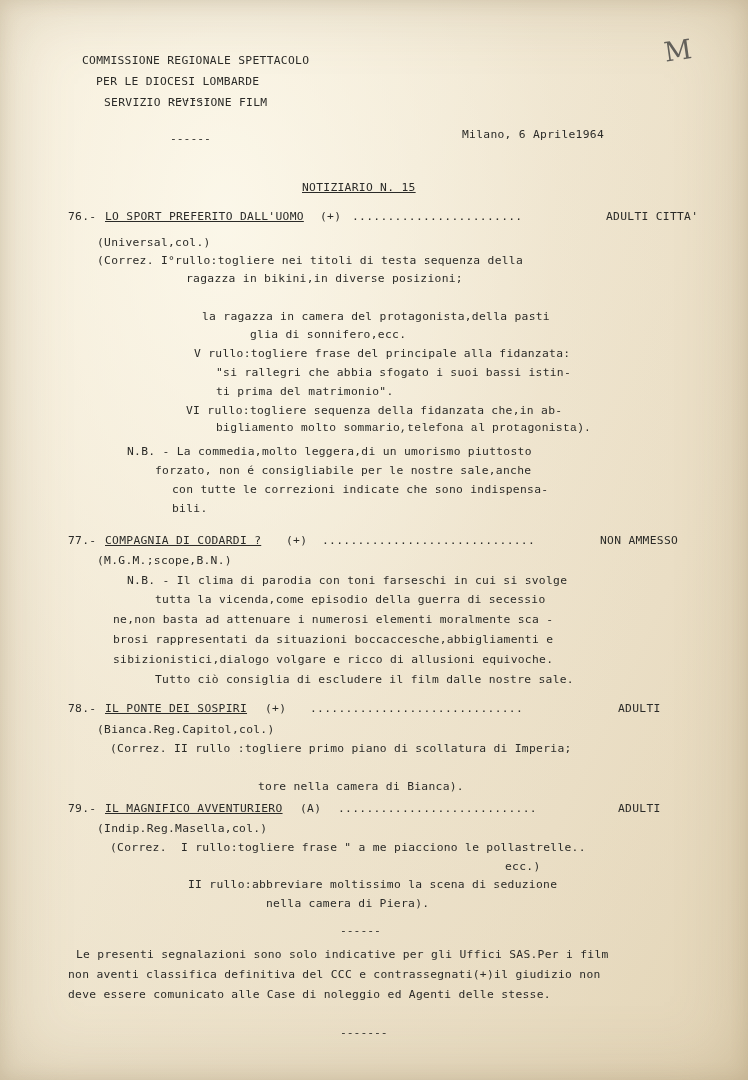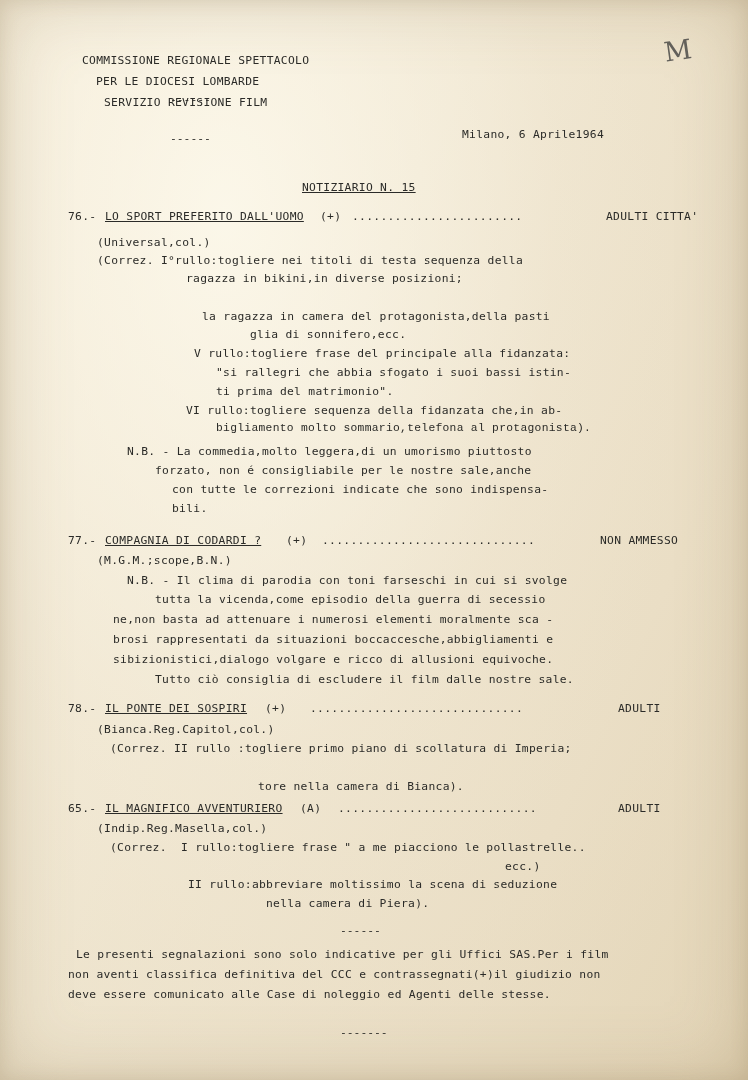--- a/index.html
+++ b/index.html
@@ -113,21 +113,21 @@
 
     <div class="ln" style="left:68px; top:700px;">78.-</div>
     <div class="ln u" style="left:105px; top:700px;">IL PONTE DEI SOSPIRI</div>
     <div class="ln" style="left:265px; top:700px;">(+)</div>
     <div class="ln" style="left:310px; top:700px;">..............................</div>
     <div class="ln" style="left:618px; top:700px;">ADULTI</div>
     <div class="ln" style="left:97px; top:721px;">(Bianca.Reg.Capitol,col.)</div>
     <div class="ln" style="left:110px; top:740px;">(Correz. II rullo :togliere primo piano di scollatura di Imperia;</div>
     <div class="ln" style="left:258px; top:778px;">tore nella camera di Bianca).</div>
 
-    <div class="ln" style="left:68px; top:800px;">65.-</div>
+    <div class="ln" style="left:68px; top:800px;">79.-</div>
     <div class="ln u" style="left:105px; top:800px;">IL MAGNIFICO AVVENTURIERO</div>
     <div class="ln" style="left:300px; top:800px;">(A)</div>
     <div class="ln" style="left:338px; top:800px;">............................</div>
     <div class="ln" style="left:618px; top:800px;">ADULTI</div>
     <div class="ln" style="left:97px; top:820px;">(Indip.Reg.Masella,col.)</div>
     <div class="ln" style="left:110px; top:839px;">(Correz.  I rullo:togliere frase " a me piacciono le pollastrelle..</div>
     <div class="ln" style="left:505px; top:858px;">ecc.)</div>
     <div class="ln" style="left:188px; top:876px;">II rullo:abbreviare moltissimo la scena di seduzione</div>
     <div class="ln" style="left:266px; top:895px;">nella camera di Piera).</div>
 

